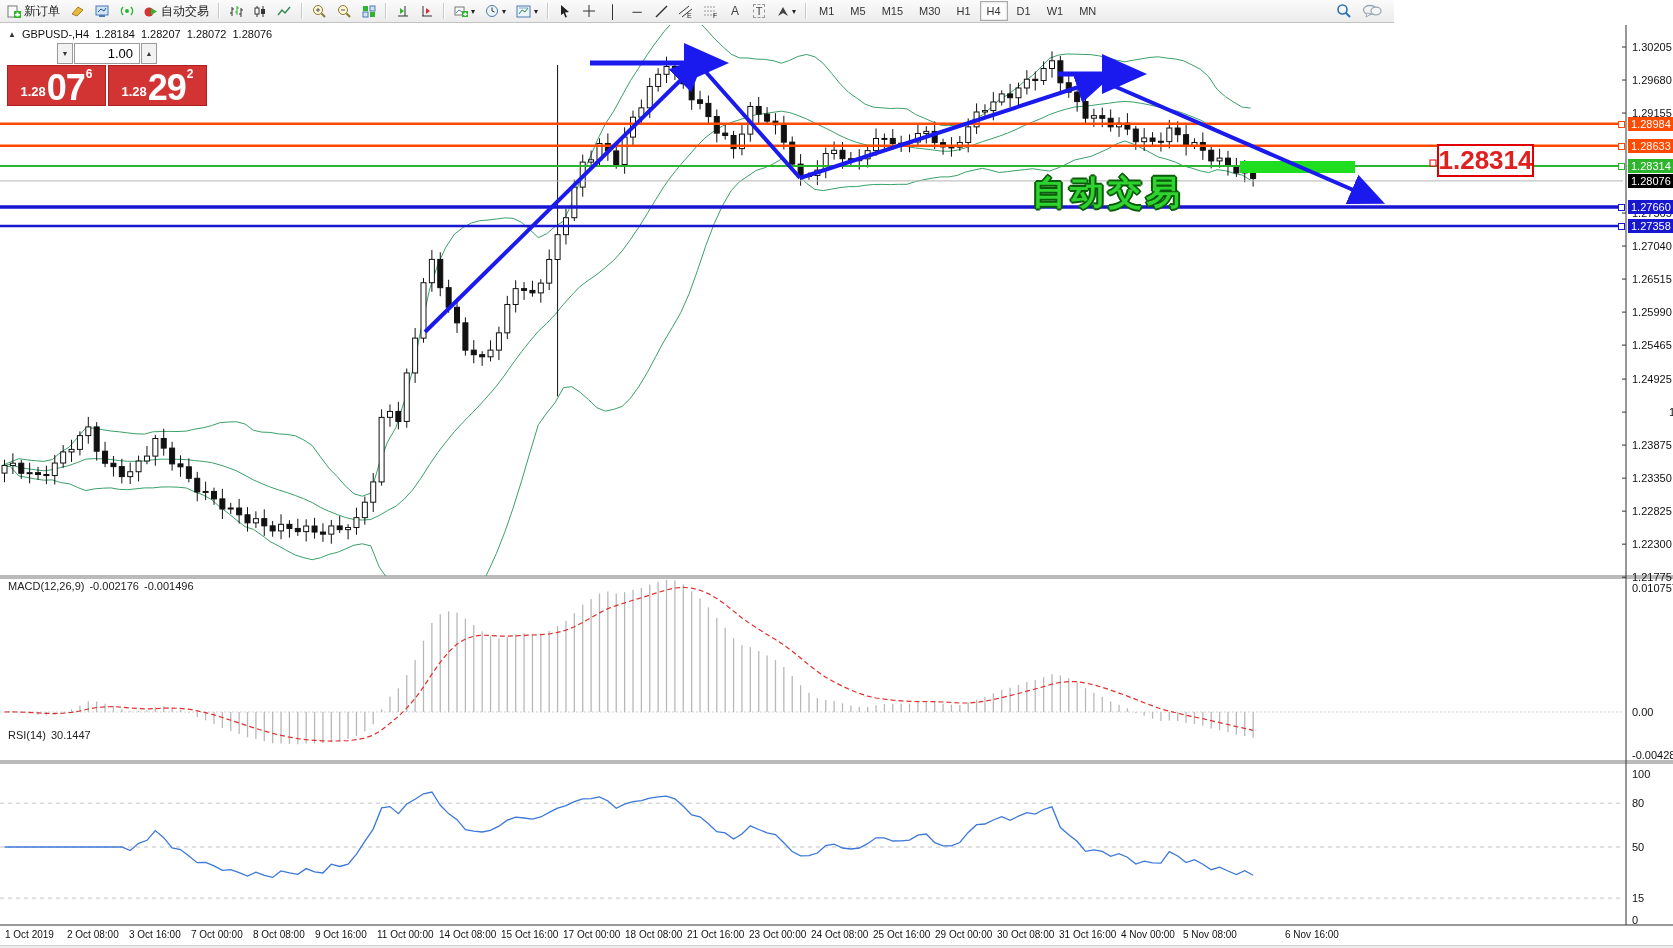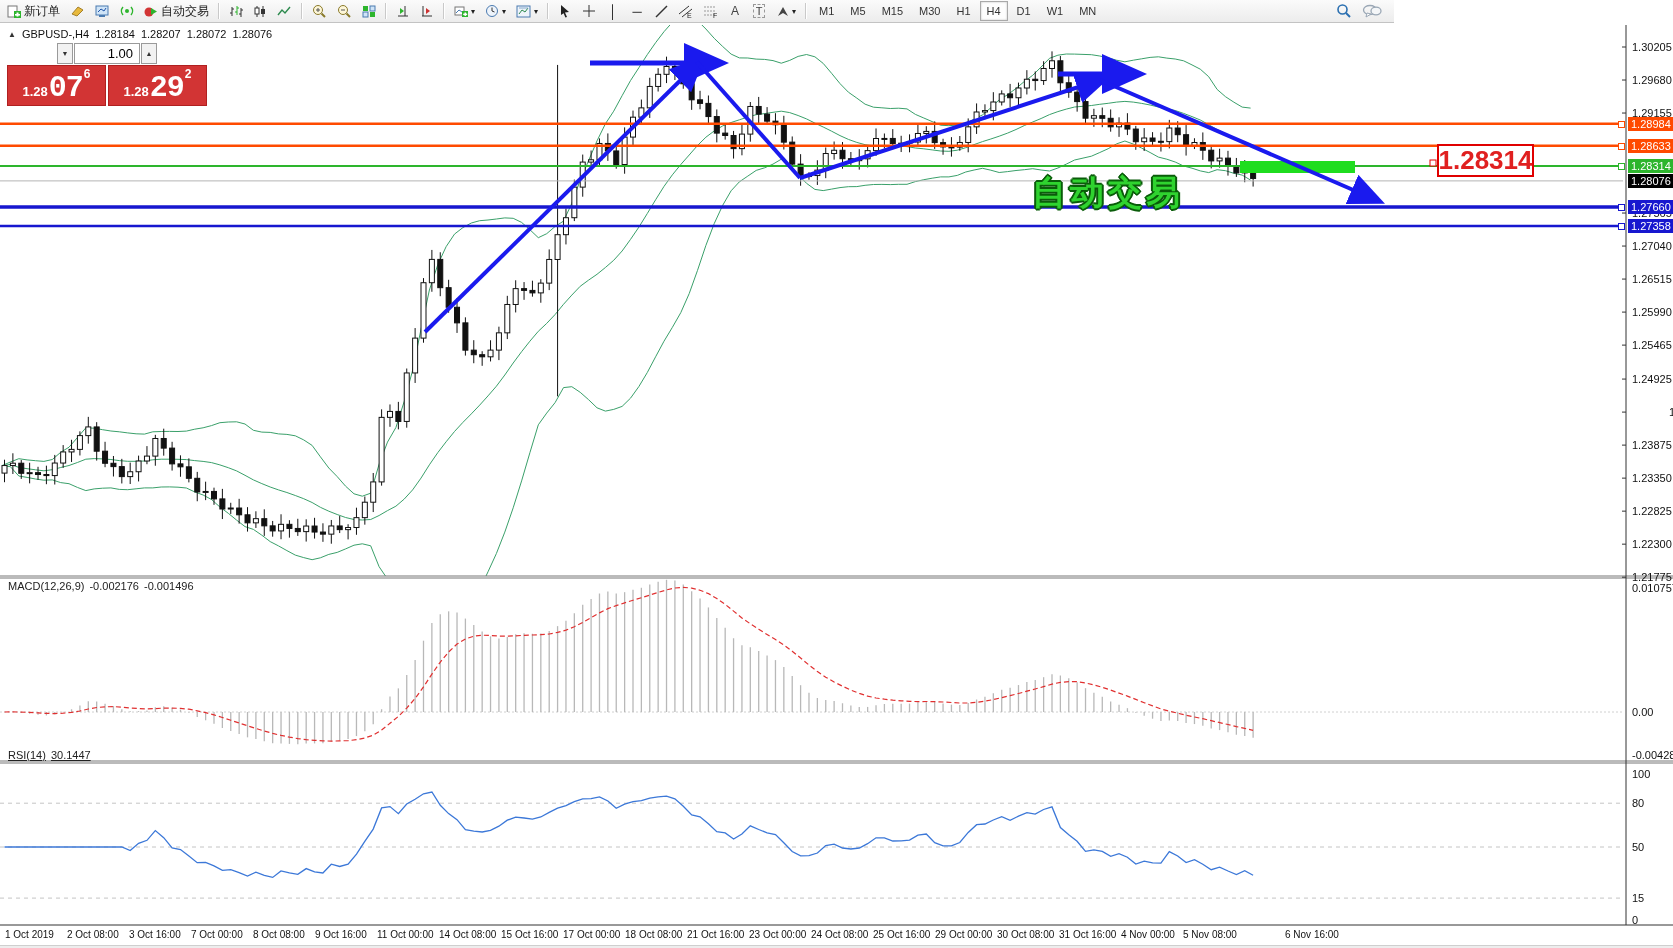--- a/index.html
+++ b/index.html
@@ -22,21 +22,21 @@
   .symbol-line .tri{font-size:8px;color:#333;}
   
   .trade-panel{position:absolute;left:7px;top:20px;width:200px;}
   .tp-row1{display:flex;height:21px;gap:1px;}
   .btn-trade{background:#4d7c0f;color:#fff;font-size:12px;display:flex;align-items:center;justify-content:center;width:49px;border:1px solid #b02020;box-sizing:border-box;margin-top:44px;}
   .spin{width:16px;background:#f2f2f2;border:1px solid #9a9a9a;font-size:7px;color:#333;display:flex;align-items:center;justify-content:center;box-sizing:border-box;}
   .vol{flex:1;background:#fff;border:1px solid #9a9a9a;font-size:13px;color:#000;display:flex;align-items:center;justify-content:flex-end;padding-right:6px;box-sizing:border-box;}
   .tp-row2{display:flex;height:41px;gap:2px;margin-top:1px;}
   .tile{flex:1;background:#d23434;border:1px solid #b02020;color:#fff;display:flex;align-items:flex-end;justify-content:center;padding-bottom:3px;box-sizing:border-box;}
   .tile .small{font-size:13px;font-weight:bold;margin-right:1px;line-height:20px;}
-  .tile .big{font-size:30px;font-weight:bold;line-height:28px;letter-spacing:-1px;font-family:Liberation Mono, monospace;}
+  .tile .big{font-size:36px;font-weight:bold;line-height:28px;letter-spacing:-1px;}
   .tile .sup{font-size:12px;font-weight:bold;vertical-align:top;line-height:12px;margin-left:1px;align-self:flex-start;margin-top:2px;}
   
   .ptick{position:absolute;left:1632px;font-size:11px;color:#111;white-space:nowrap;}
   .plabel{position:absolute;left:1628px;width:45px;height:14px;line-height:14px;font-size:11px;color:#fff;padding:0 0 0 3px;white-space:nowrap;}
   .datelab{position:absolute;font-size:10px;color:#111;white-space:nowrap;}
   .ind-label{position:absolute;left:8px;font-size:11px;color:#222;display:flex;gap:5px;}
   
   .cn-note{position:absolute;font-weight:bold;color:#2fd32f;
     text-shadow:-2px 0 #0a5c0a,2px 0 #0a5c0a,0 -2px #0a5c0a,0 2px #0a5c0a,-1px -1px #0a5c0a,1px 1px #0a5c0a,-1px 1px #0a5c0a,1px -1px #0a5c0a;
     letter-spacing:4px;white-space:nowrap;}
@@ -802,21 +802,21 @@
           <span class="sup">2</span>
         </div>
       </div>
     </div>
 
     <div class="ind-label" id="macd-label" style="top: 557px;">
       <span>MACD(12,26,9)</span>
       <span>-0.002176</span>
       <span>-0.001496</span>
     </div>
-    <div class="ind-label" id="rsi-label" style="top: 726px; text-decoration: underline;">
+    <div class="ind-label" id="rsi-label" style="top: 706px;">
       <span>RSI(14)</span>
       <span>30.1447</span>
     </div>
 
     <div class="cn-note" id="cn-note" style="left: 1032px; top: 147px; font-size: 34px;">自动交易</div>
     <div class="price-box" id="price-box" style="left: 1437px; top: 121px; width: 97px; height: 33px; font-size: 26px;">1.28314</div>
 
     <div id="price-axis">
         <div class="ptick" style="top: 18px;">1.30205</div>
         <div class="ptick" style="top: 51.0189px;">1.29680</div>

